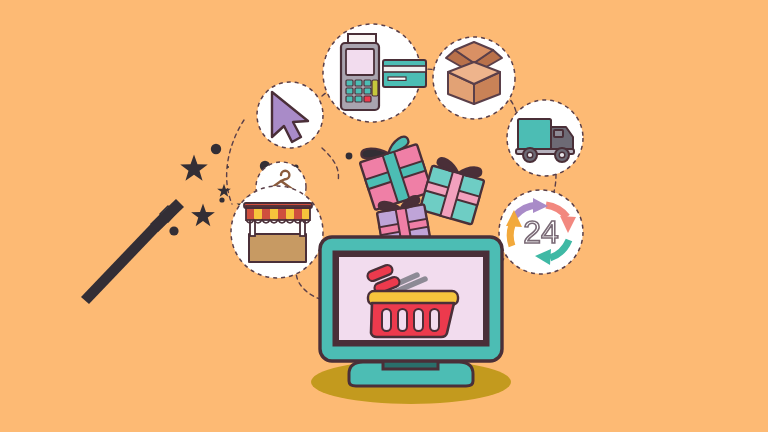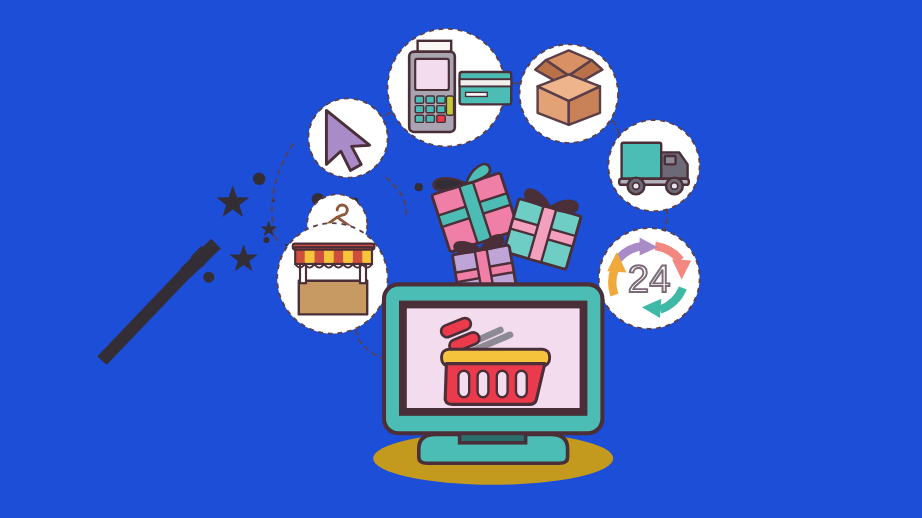--- a/index.html
+++ b/index.html
@@ -11,21 +11,21 @@
   body {
     width: 768px;
     height: 432px;
     overflow: hidden;
     font-family: "Liberation Sans", sans-serif;
   }
   #stage {
     position: relative;
     width: 768px;
     height: 432px;
-    background: #1d4ed8;
+    background: #fdba74;
   }
   #stage svg {
     display: block;
   }
   .no-sel { user-select: none; }
 </style>
 </head>
 <body>
 
 <div id="stage">

